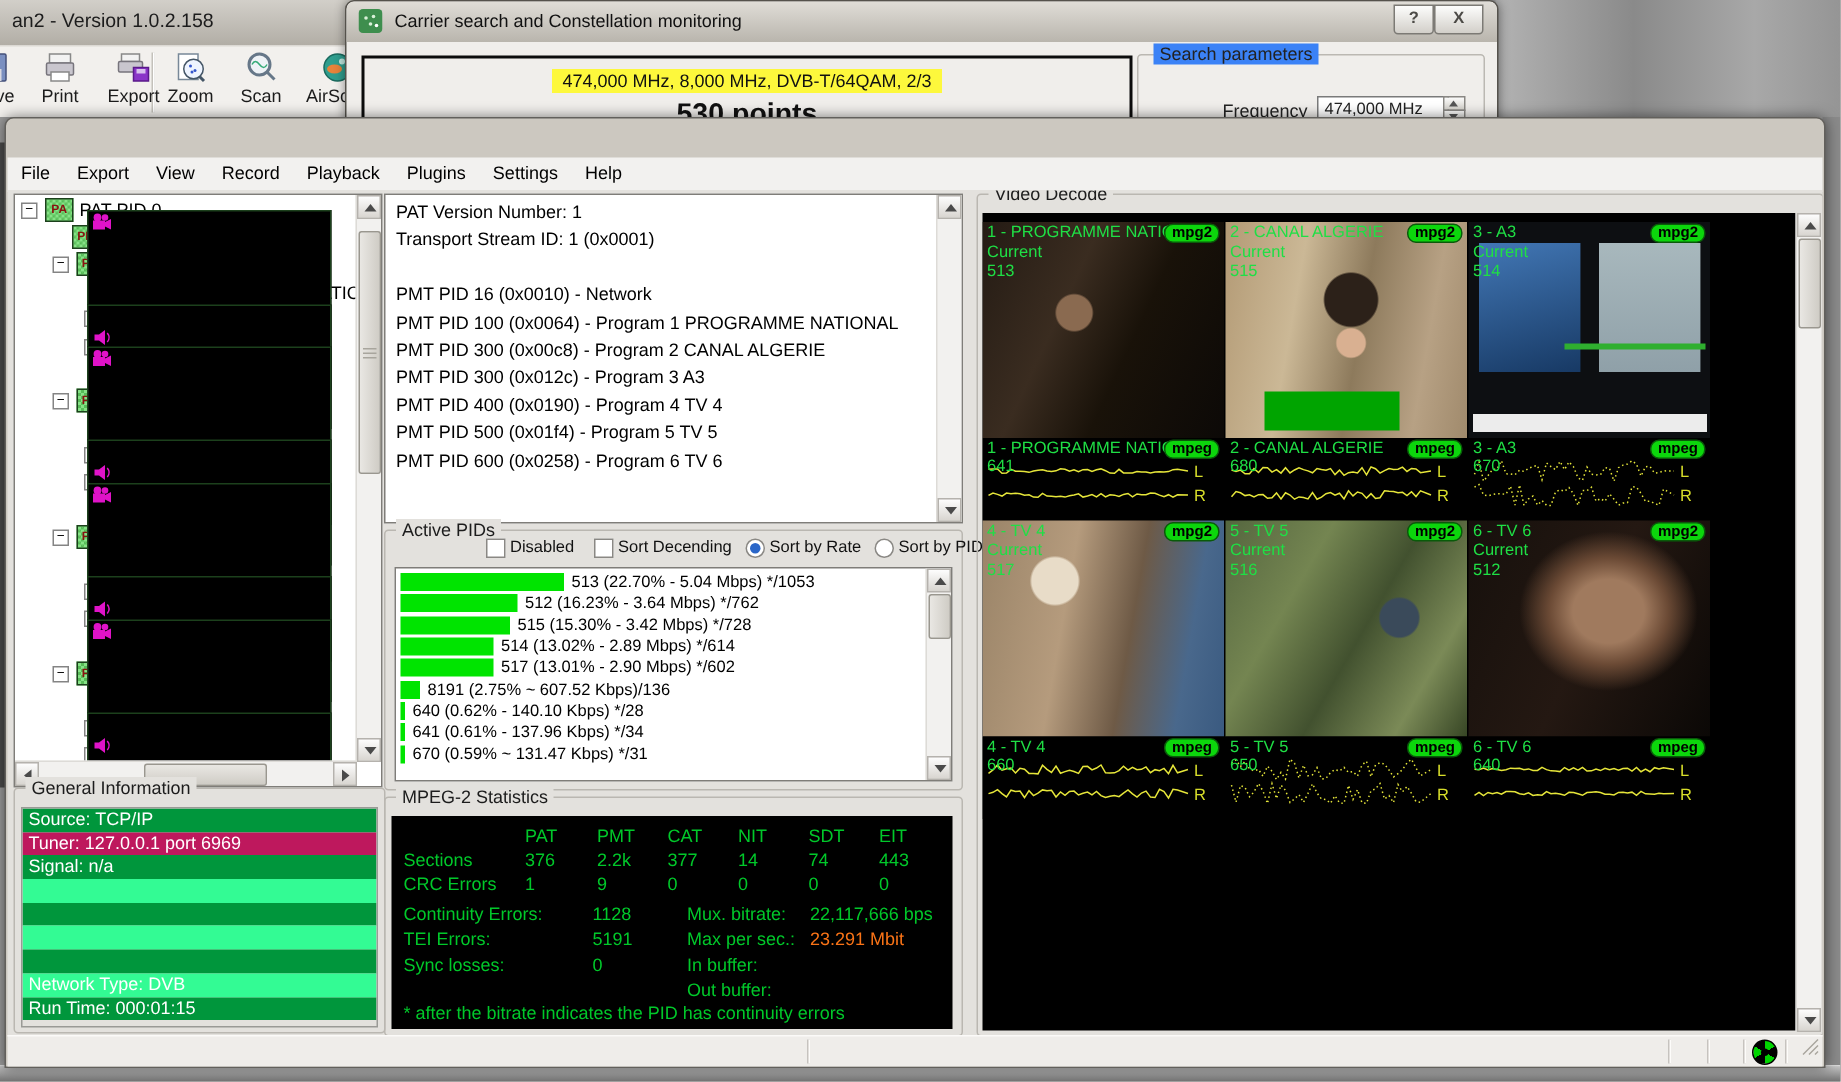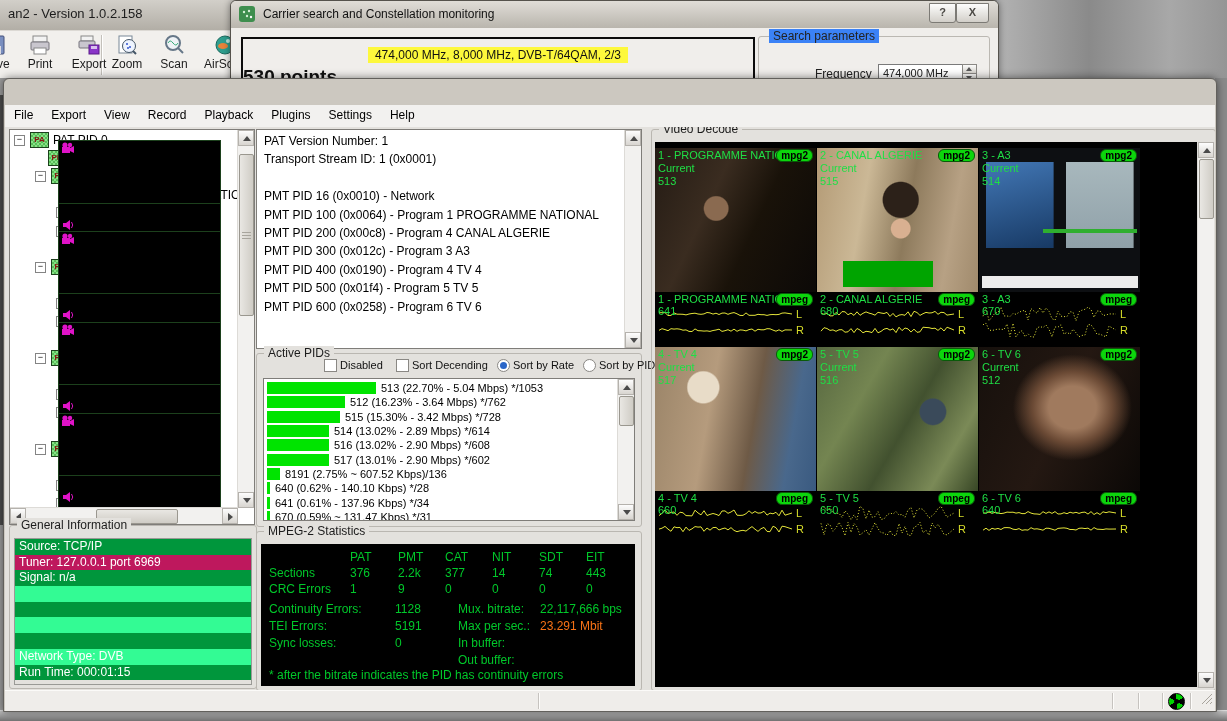--- a/index.html
+++ b/index.html
@@ -27,21 +27,21 @@
   .cr-title{position:relative;height:27px;background:linear-gradient(#e0ddd7,#b9b5ad);border-radius:5px 5px 0 0;}
   .cr-title .cicon{position:absolute;left:8px;top:5px;}
   .cr-title .ctext{position:absolute;left:32px;top:6px;font-size:12px;color:#111;}
   .cr-btn{position:absolute;top:2px;height:18px;border:1px solid #7c7a75;border-radius:0 0 3px 3px;
     background:linear-gradient(#fdfdfc,#d2cfc9);font-size:11px;font-weight:bold;color:#4c4a46;
     text-align:center;line-height:17px;cursor:default;}
   .cr-body{position:absolute;left:1px;top:27px;width:765px;height:68px;background:#f0eeeb;}
   .cr-box{position:absolute;left:9px;top:9px;width:510px;height:120px;border:2px solid #0c0c0c;}
   .cr-hl{margin-top:6px;text-align:center;}
   .cr-hl span{background:#fdf83c;padding:1px 7px;font-size:12px;color:#111;}
-  .cr-points{text-align:left;font-size:19px;font-weight:bold;color:#111;margin-top:3px;}
+  .cr-points{text-align:center;font-size:19px;font-weight:bold;color:#111;margin-top:3px;}
   .cr-group{position:absolute;left:526px;top:8px;width:230px;height:120px;border:1px solid #bbb8b2;border-radius:3px;}
   .cr-group .glabel{position:absolute;left:10px;top:-8px;background:#3b82f6;padding:0 4px;font-size:12px;color:#222;}
   .freq-label{position:absolute;left:56px;top:30px;font-size:12px;color:#222;}
   .freq-box{position:absolute;left:119px;top:27px;width:82px;height:18px;border:1px solid #7a7a7a;background:#fff;
     font-size:11px;color:#222;line-height:17px;padding-left:4px;}
   .spin{position:absolute;left:203px;top:27px;width:15px;height:18px;}
   .spin i{position:absolute;left:0;width:13px;height:8px;border:1px solid #8a8884;background:linear-gradient(#fbfbfa,#d5d2cc);}
   .spin i.up{top:0;} .spin i.dn{top:9px;}
   .spin i::after{content:"";position:absolute;left:3px;border-left:3px solid transparent;border-right:3px solid transparent;}
   .spin i.up::after{top:2px;border-bottom:4px solid #555;}
@@ -473,21 +473,21 @@
           </div>
       </div>
 
       <div id="info-panel" class="sunken">
         <div id="info-lines">
             <div class="iline">PAT Version Number: 1</div>
             <div class="iline">Transport Stream ID: 1 (0x0001)</div>
             <div class="iline">&nbsp;</div>
             <div class="iline">PMT PID 16 (0x0010) - Network</div>
             <div class="iline">PMT PID 100 (0x0064) - Program 1 PROGRAMME NATIONAL</div>
-            <div class="iline">PMT PID 200 (0x00c8) - Program 4 CANAL ALGERIE</div>
+            <div class="iline">PMT PID 300 (0x00c8) - Program 2 CANAL ALGERIE</div>
             <div class="iline">PMT PID 300 (0x012c) - Program 3 A3</div>
             <div class="iline">PMT PID 400 (0x0190) - Program 4 TV 4</div>
             <div class="iline">PMT PID 500 (0x01f4) - Program 5 TV 5</div>
             <div class="iline">PMT PID 600 (0x0258) - Program 6 TV 6</div>
           </div>
         <div class="sbv" style="right:0;top:0;bottom:0;">
           <div class="sbbtn up" style="top:0;left:0;"></div>
           <div class="sbbtn dn" style="bottom:0;left:0;"></div>
         </div>
       </div>
@@ -514,24 +514,20 @@
                 <div class="pidbar" style="width: 78px; background: rgb(0, 228, 0);"></div>
                 <span>512 (16.23% - 3.64 Mbps) */762</span>
               </div>
               <div class="pidrow">
                 <div class="pidbar" style="width: 73px; background: rgb(0, 228, 0);"></div>
                 <span>515 (15.30% - 3.42 Mbps) */728</span>
               </div>
               <div class="pidrow">
                 <div class="pidbar" style="width: 62px; background: rgb(0, 228, 0);"></div>
                 <span>514 (13.02% - 2.89 Mbps) */614</span>
-              </div>
-              <div class="pidrow">
-                <div class="pidbar" style="width: 62px; background: rgb(0, 228, 0);"></div>
-                <span>516 (13.02% - 2.90 Mbps) */608</span>
               </div>
               <div class="pidrow">
                 <div class="pidbar" style="width: 62px; background: rgb(0, 228, 0);"></div>
                 <span>517 (13.01% - 2.90 Mbps) */602</span>
               </div>
               <div class="pidrow">
                 <div class="pidbar" style="width: 13px; background: rgb(0, 228, 0);"></div>
                 <span>8191 (2.75% ~ 607.52 Kbps)/136</span>
               </div>
               <div class="pidrow">

